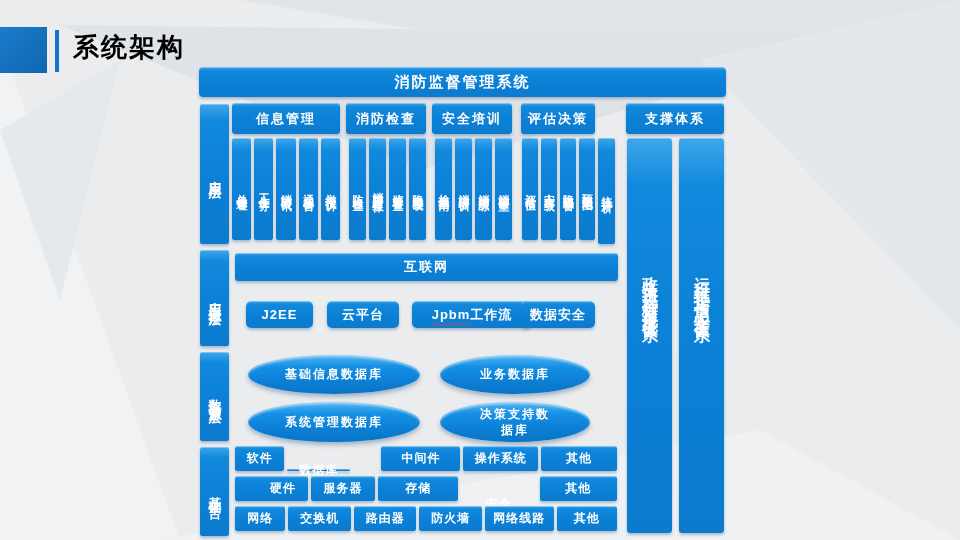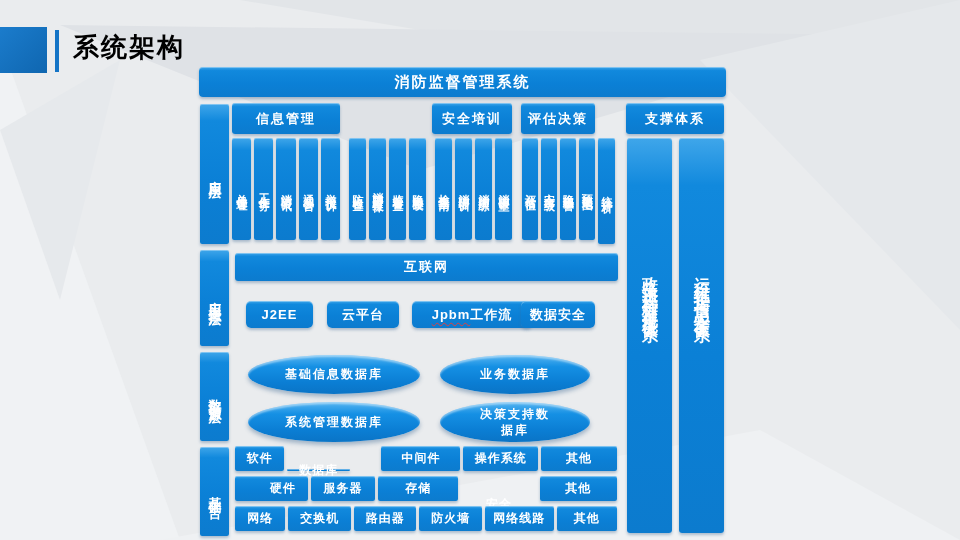--- a/index.html
+++ b/index.html
@@ -79,20 +79,21 @@
   <div class="items-row">
     <div class="blue vtext vcol">单位管理</div>
     <div class="blue vtext vcol">工作任务</div>
     <div class="blue vtext vcol">消防资讯</div>
     <div class="blue vtext vcol">通知公告</div>
     <div class="blue vtext vcol">举报投诉</div>
   </div>
 </div>
 
 <div class="abs" style="left:346px;top:0;width:80px;height:240px;">
+  <div class="blue hdr group-hd">消防检查</div>
   <div class="items-row" style="left:3px;">
     <div class="blue vtext vcol">防火检查</div>
     <div class="blue vtext vcol">消防器材维保</div>
     <div class="blue vtext vcol">监管检查</div>
     <div class="blue vtext vcol">隐患整改</div>
   </div>
 </div>
 
 <div class="abs" style="left:432px;top:0;width:80px;height:240px;">
   <div class="blue hdr group-hd">安全培训</div>

